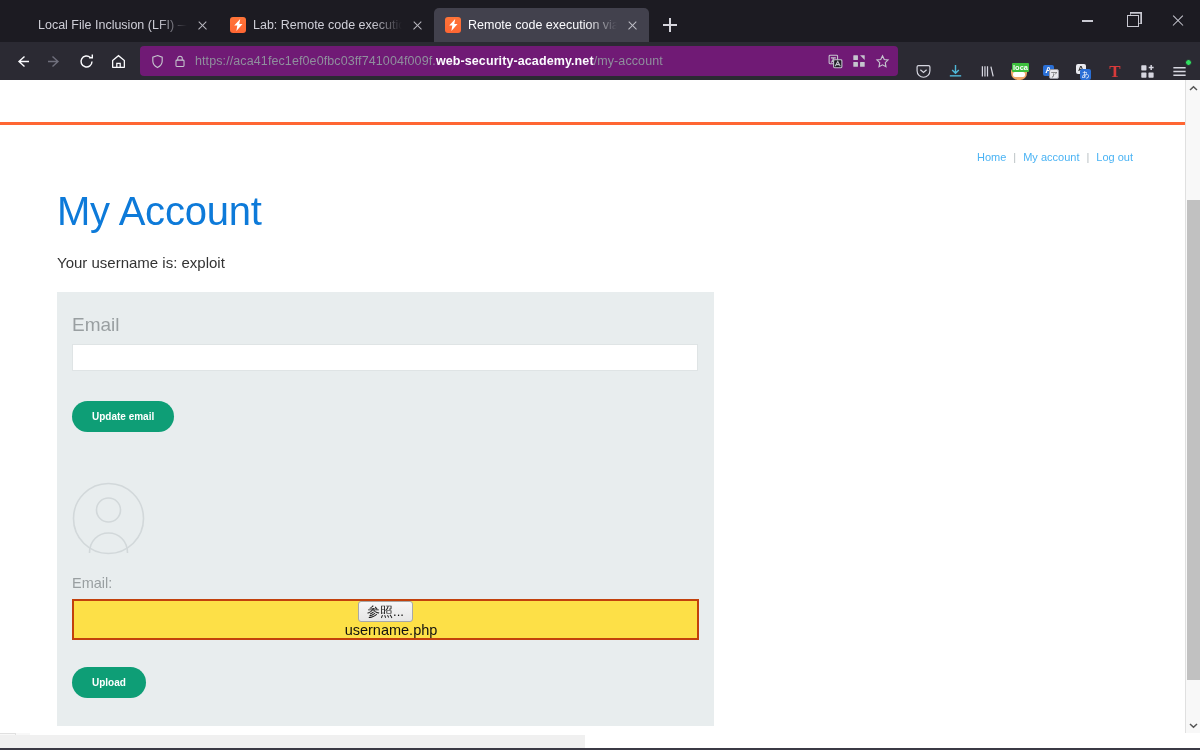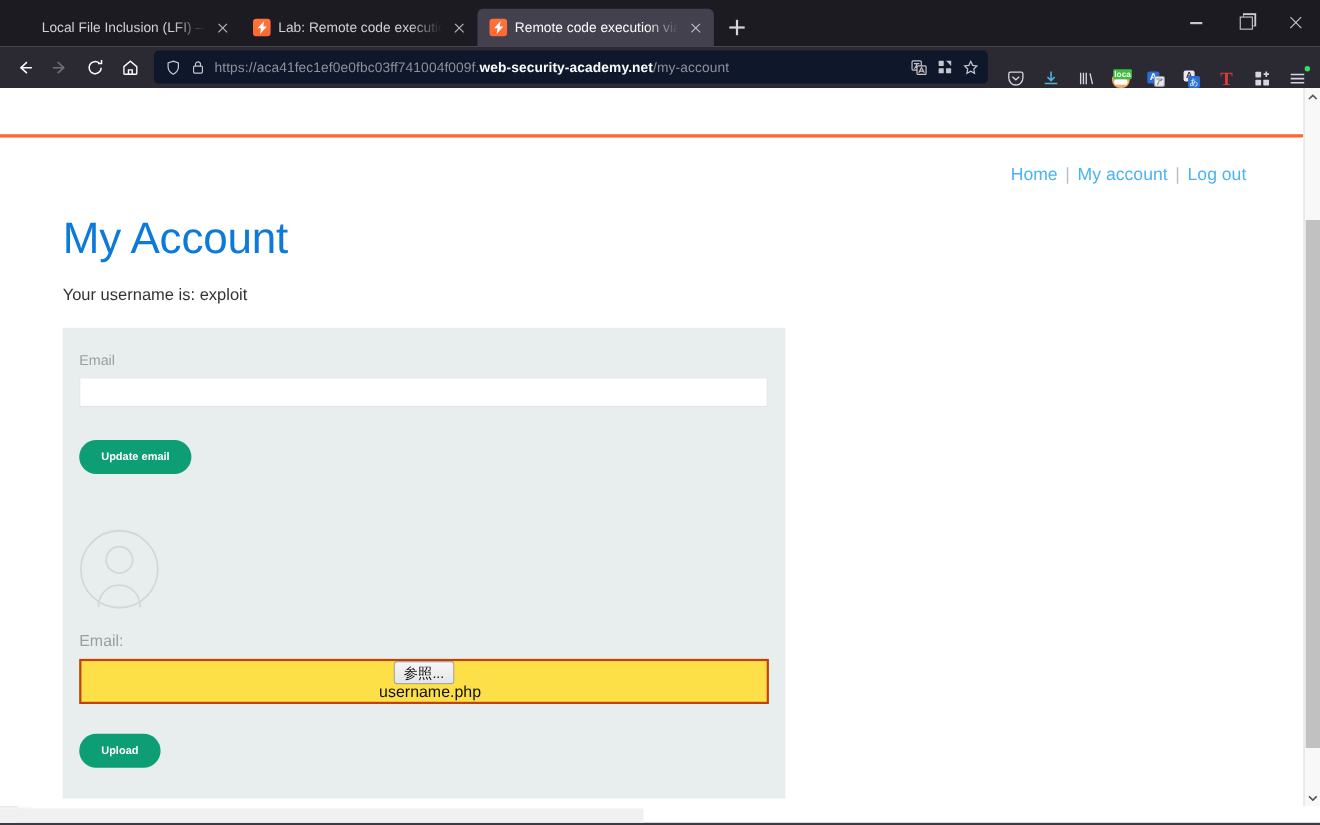--- a/index.html
+++ b/index.html
@@ -76,21 +76,21 @@
     display: flex; align-items: center; padding: 0 6px;
   }
   .navbtn {
     width: 32px; height: 30px; display: flex; align-items: center; justify-content: center;
     border-radius: 4px; color: #fbfbfe;
   }
   .navbtn.dim { color: #6f6f7c; }
   .navbtn svg { display: block; }
 
   .urlbar {
-    flex: 1 1 auto; height: 30px; background: #0f172a; border-radius: 4px;
+    flex: 1 1 auto; height: 30px; background: #701a75; border-radius: 4px;
     margin: 0 6px; display: flex; align-items: center; gap: 8px;
     padding: 0 8px 0 10px; min-width: 0;
   }
   .urlbar .ic { flex: 0 0 auto; display:flex; align-items:center; color:#c5c5ce; }
   .url-text {
     flex: 1 1 auto; font-size: 12.5px; color: #8f8f9d; white-space: nowrap;
     overflow: hidden; letter-spacing: .1px;
   }
   .url-text .host { color: #fbfbfe; font-weight: bold; }
   .url-right { display: flex; align-items: center; gap: 9px; padding-left: 6px; }
@@ -107,38 +107,38 @@
     flex: 1 1 auto; position: relative; background: #fff; overflow: hidden;
     display: flex;
   }
   .page {
     flex: 1 1 auto; position: relative; background: #fff; overflow: hidden;
   }
   .academy-header { height: 42px; background: #fff; }
   .academy-rule { height: 3px; background: #ff6633; width: 100%; }
 
   .nav-links {
-    text-align: right; padding: 26px 52px 0 0; font-size: 16px;
+    text-align: right; padding: 26px 52px 0 0; font-size: 11px;
     color: #4ab3f4;
   }
   .nav-links a { color: #4ab3f4; text-decoration: none; }
   .nav-links .sep { color: #b9c0c3; margin: 0 7px; }
 
   .container { padding: 0 0 0 57px; }
   h1.page-title {
     color: #0d7ad9; font-size: 40px; font-weight: normal;
     margin: 26px 0 0 0; letter-spacing: -0.2px;
   }
   .username-line { font-size: 15px; color: #333; margin: 20px 0 0 0; }
 
   .form-panel {
     background: #e8edee; margin-top: 21px; width: 657px;
     padding: 22px 15px 28px 15px;
   }
-  .lbl { color: #999fa1; font-size: 13px; display: block; margin-bottom: 8px; }
+  .lbl { color: #999fa1; font-size: 19px; display: block; margin-bottom: 8px; }
   .text-input {
     width: 626px; height: 27px; background: #fff; border: 1px solid #dfe4e5;
     display: block;
   }
   .btn-green {
     margin-top: 30px; background: #0e9e76; color: #fff;
     border: none; border-radius: 17px; height: 31px;
     padding: 0 20px; font-size: 10px; font-weight: bold;
     font-family: "Liberation Sans", sans-serif; cursor: pointer;
   }

